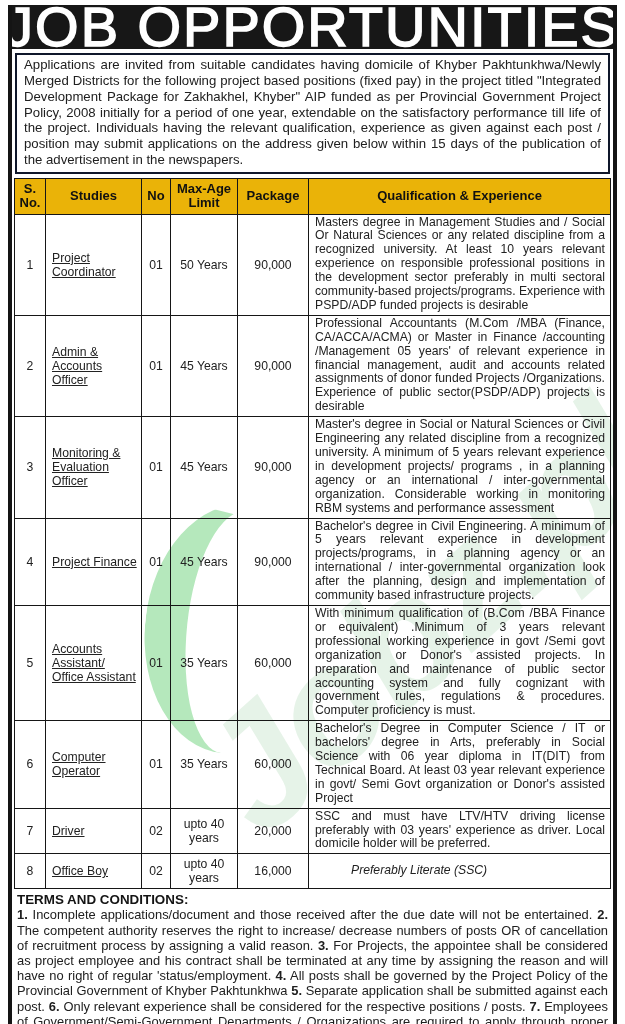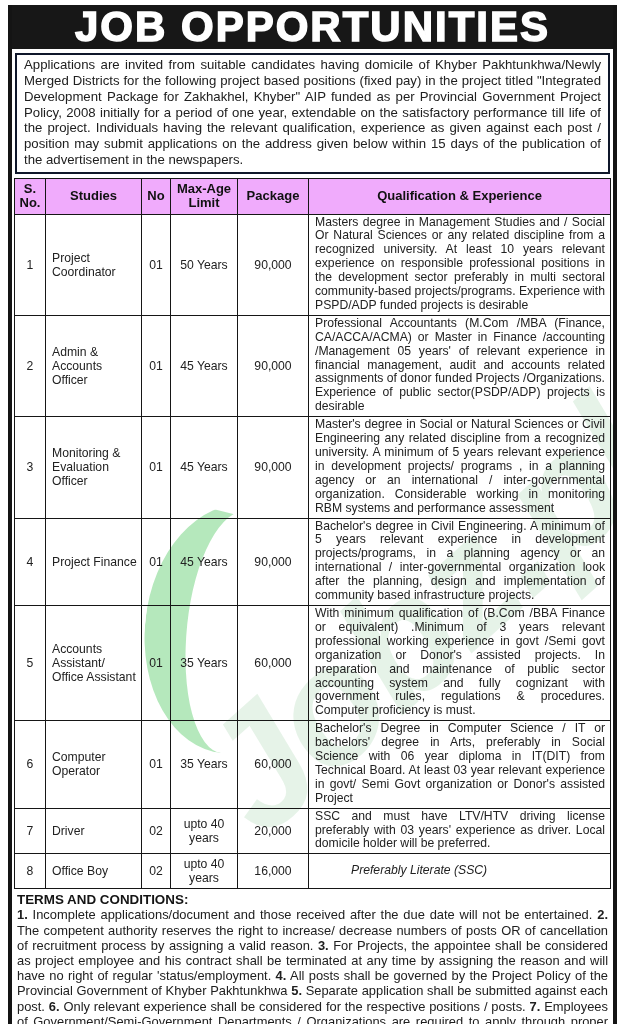--- a/index.html
+++ b/index.html
@@ -8,21 +8,21 @@
     width:625px; height:1024px; background:#ffffff;
     font-family:"Liberation Sans", sans-serif; color:#1b1b1b;
     overflow:hidden; position:relative;
   }
   .ad { position:absolute; left:8px; top:5px; width:609px; }
 
   .main-box { border:4px solid #141414; border-top:none; background:#fff; position:relative; }
 
   .header-bar { background:#171717; height:44px; display:flex; align-items:center; justify-content:center; overflow:hidden; }
   .ad-title {
-    color:#fff; font-weight:700; font-size:42px; letter-spacing:2px;
+    color:#fff; font-weight:400; font-size:56px; letter-spacing:2px;
     -webkit-text-stroke:1.5px #fff; white-space:nowrap; line-height:1;
   }
 
   .inner { position:relative; padding:3px 2px 0 2px; }
   .content-layer { position:relative; z-index:1; }
 
   
   .watermark-layer { position:absolute; inset:0; z-index:0; overflow:hidden; pointer-events:none; }
   .swoosh {
     position:absolute; left:133px; top:455px; width:180px; height:250px;
@@ -38,26 +38,26 @@
   }
 
   .intro-box {
     border:2px solid #0f172a; margin:1px 1px 0 1px; padding:2px 7px 4px 7px;
     font-size:13.2px; line-height:1.2; text-align:justify; color:#202020;
   }
 
   table.jobs { width:100%; border-collapse:collapse; margin-top:4px; }
   table.jobs th, table.jobs td { border:1.6px solid #161616; }
   table.jobs th {
-    background:#f0abfc; font-size:13px; line-height:1.1; padding:3px 1px;
+    background:#eab308; font-size:13px; line-height:1.1; padding:3px 1px;
     color:#111; text-align:center; vertical-align:middle;
   }
   table.jobs td { font-size:12.2px; color:#222; background:transparent; }
   td.c { text-align:center; vertical-align:middle; padding:2px; }
-  td.pos { vertical-align:middle; padding:2px 2px 2px 6px; font-size:12.8px; line-height:1.15; }
+  td.pos { vertical-align:middle; padding:2px 2px 2px 6px; font-size:12.8px; line-height:1.15;text-decoration:underline; }
   td.qual { text-align:justify; vertical-align:top; padding:1px 5px 2px 6px; line-height:1.14; }
   td.qual.plain { text-align:left; vertical-align:middle; padding:10px 4px 10px 42px;font-style:italic; }
 
   .terms { margin:3px 3px 0 3px; }
   .terms-heading { font-weight:bold; font-size:13.4px; color:#141414; }
   .terms-text { font-size:12.9px; line-height:1.18; text-align:justify; color:#202020; }
   .tnum { font-weight:bold; }
 </style>
 </head>
 <body>

